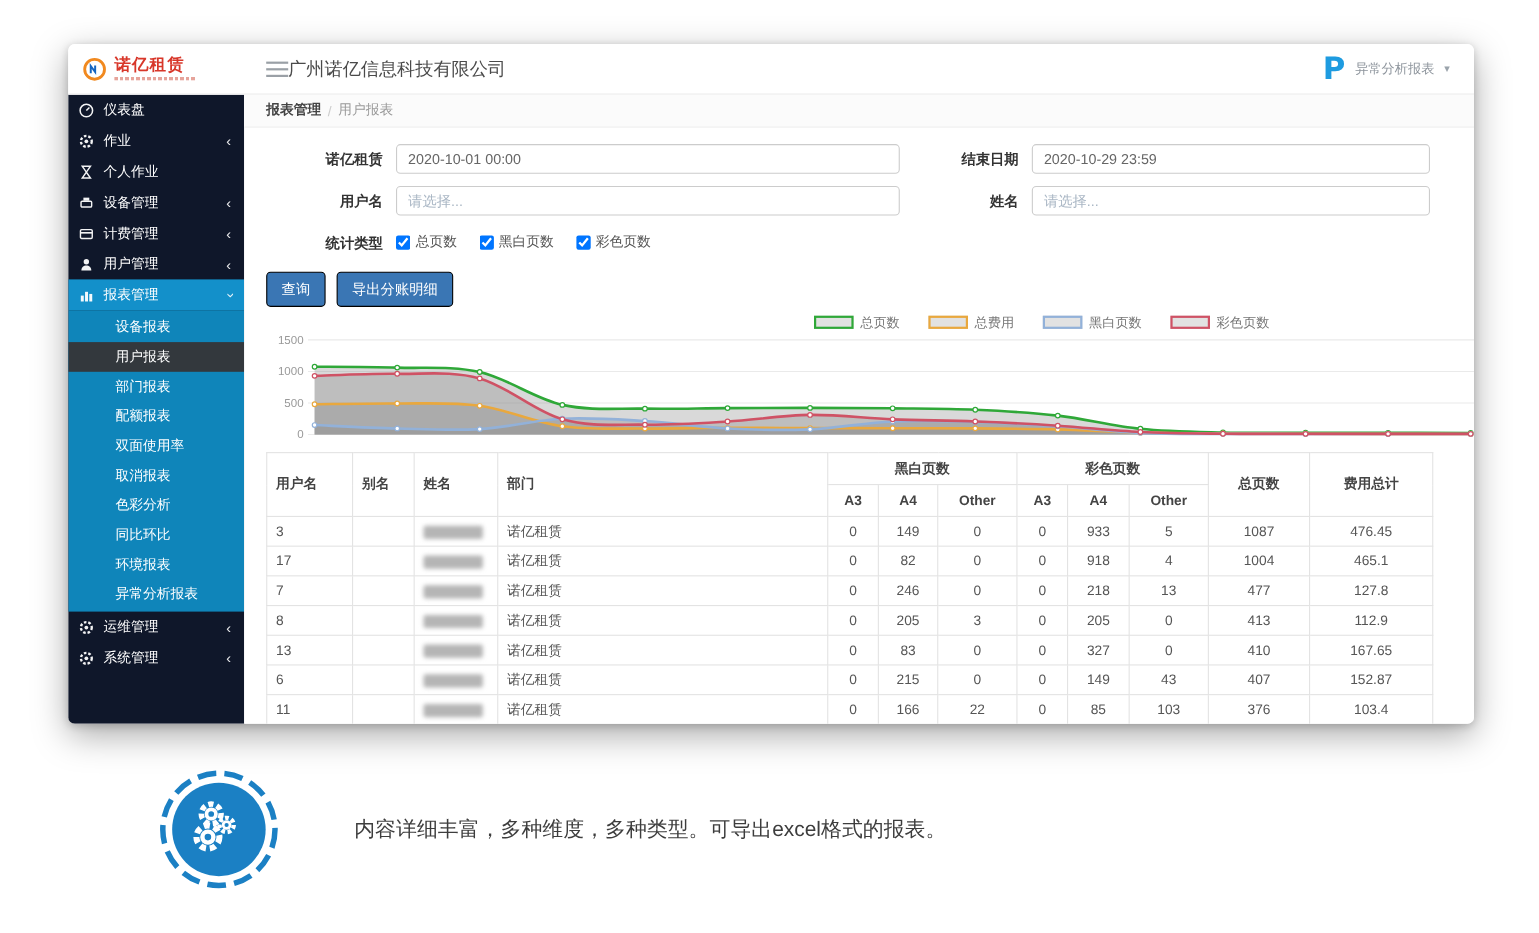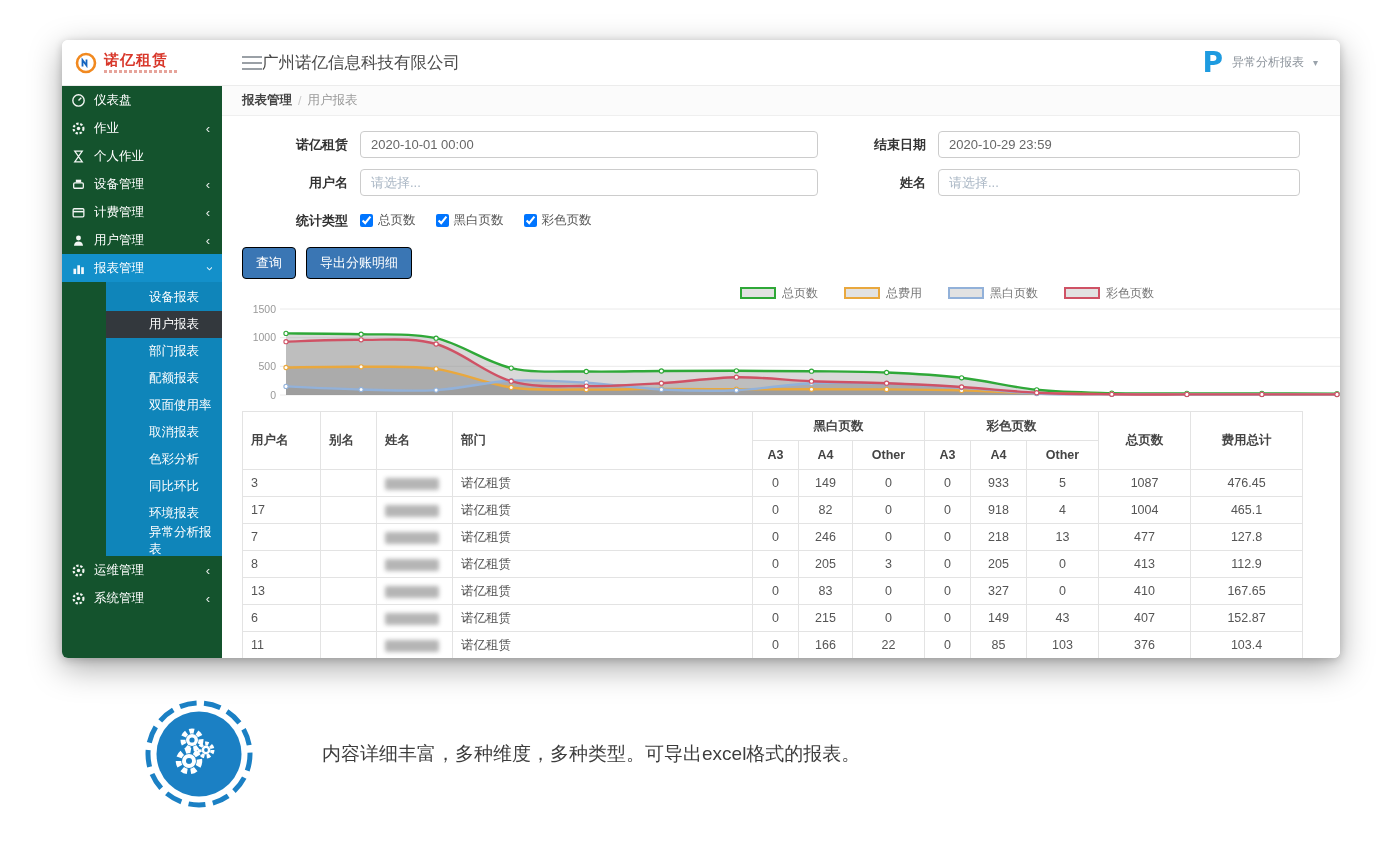--- a/index.html
+++ b/index.html
@@ -26,27 +26,27 @@
     background:repeating-linear-gradient(90deg,#e6a49b 0 3px,transparent 3px 5px); }
   .hamburger { margin-left:20px; cursor:pointer; }
   .hamburger i { display:block; width:20px; height:2px; background:#9aa0a6; margin:4px 0; }
   .company { font-size:16.5px; color:#4a4a4a; }
   .userbox { margin-left:auto; margin-right:22px; display:flex; align-items:center; gap:9px; cursor:pointer; }
   .avatar { color:#1e9be0; font-weight:bold; font-size:28px; line-height:1; font-family:"DejaVu Sans",sans-serif; }
   .user-name { font-size:12px; color:#8d949c; }
   .caret { font-size:10px; color:#9aa3ab; }
 
   
-  .sidebar { position:absolute; left:0; top:46px; bottom:0; width:160px; background:#14532d; overflow:hidden; }
+  .sidebar { position:absolute; left:0; top:46px; bottom:0; width:160px; background:#0f172a; overflow:hidden; }
   .side-item { height:28px; display:flex; align-items:center; padding-left:9px; color:#fff; font-size:12.5px; cursor:pointer; }
   .side-item .s-icon { width:15px; height:15px; margin-right:8px; display:inline-flex; flex:none; opacity:.95; }
   .side-item .chev { margin-left:auto; margin-right:12px; font-size:13px; opacity:.9; line-height:1; }
   .side-item.expanded { background:#1390ca; }
   .side-item.expanded .chev { transform:rotate(-90deg); }
-  .submenu { background:#0f85ba; padding:2px 0;margin-left:44px; }
+  .submenu { background:#0f85ba; padding:2px 0; }
   .sub-item { height:27px; display:flex; align-items:center; padding-left:43px; color:#fff; font-size:12.5px; cursor:pointer; }
   .sub-item.active { background:#33383d; }
 
   
   .main { position:absolute; left:160px; top:46px; right:0; bottom:0; background:#fff; }
   .breadcrumb { height:30px; display:flex; align-items:center; gap:6px; padding-left:20px;
     background:#fbfbfb; border-bottom:1px solid #efefef; font-size:12.5px; }
   .bc-section { color:#444; font-weight:bold; }
   .bc-sep { color:#ccc; }
   .bc-page { color:#999; }

